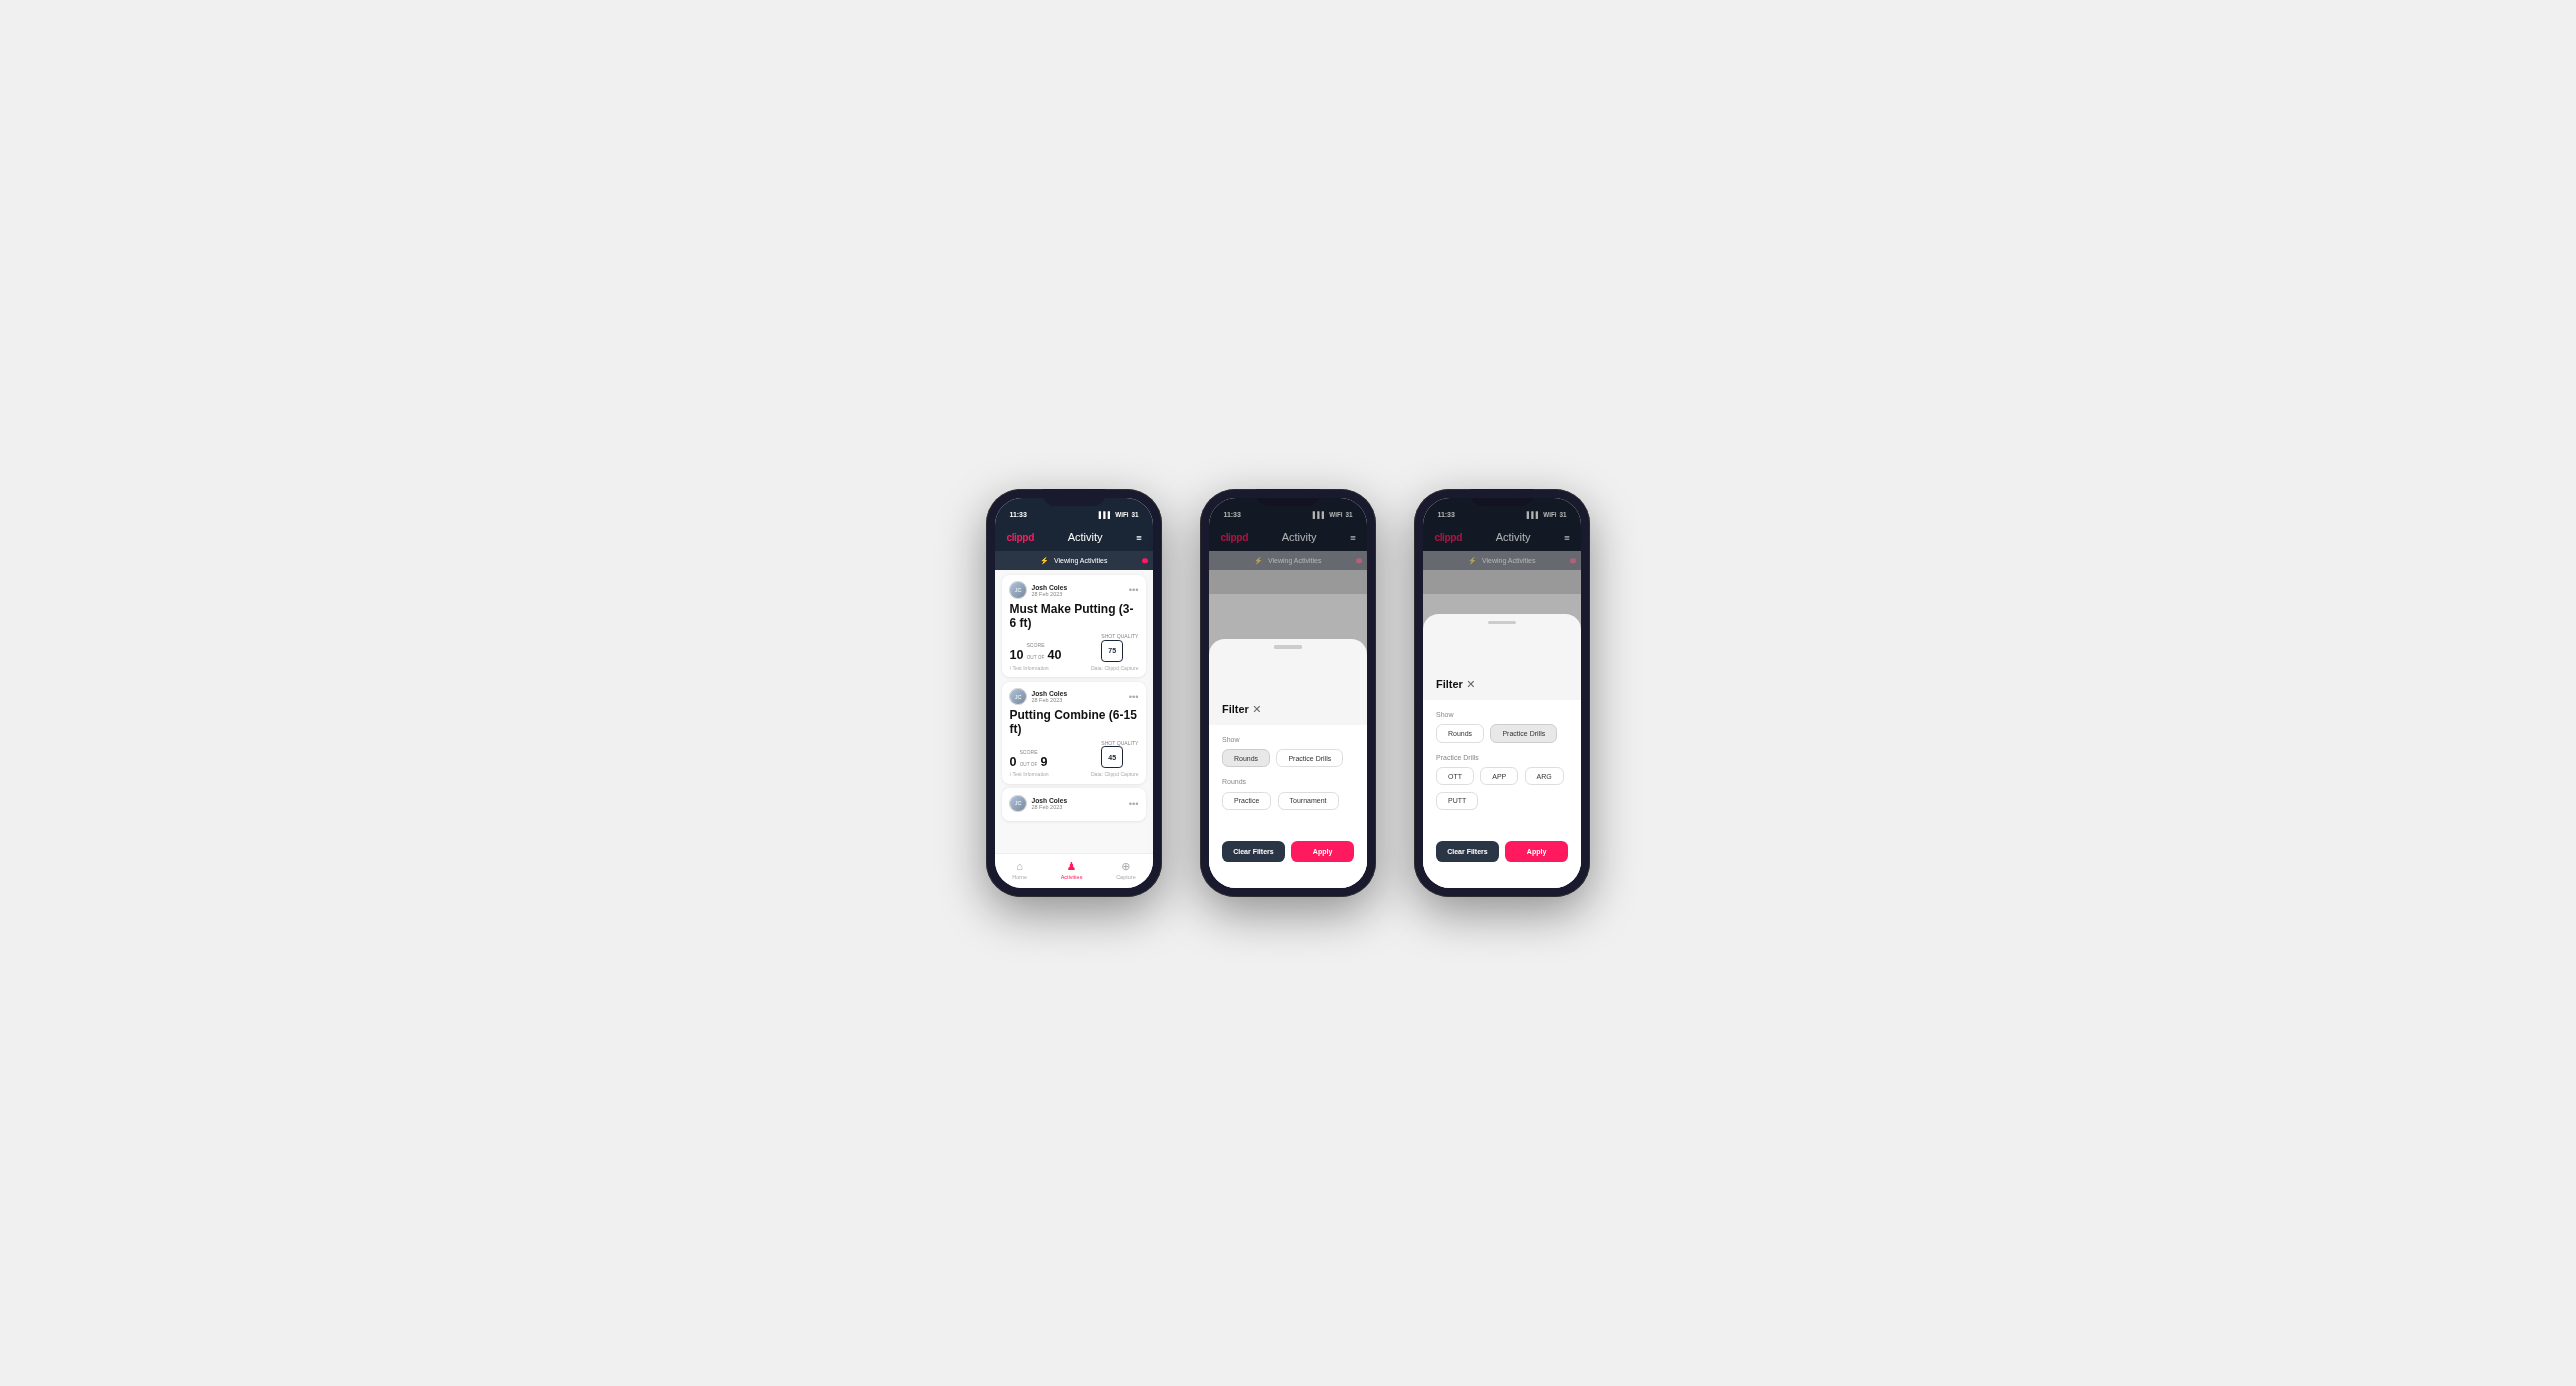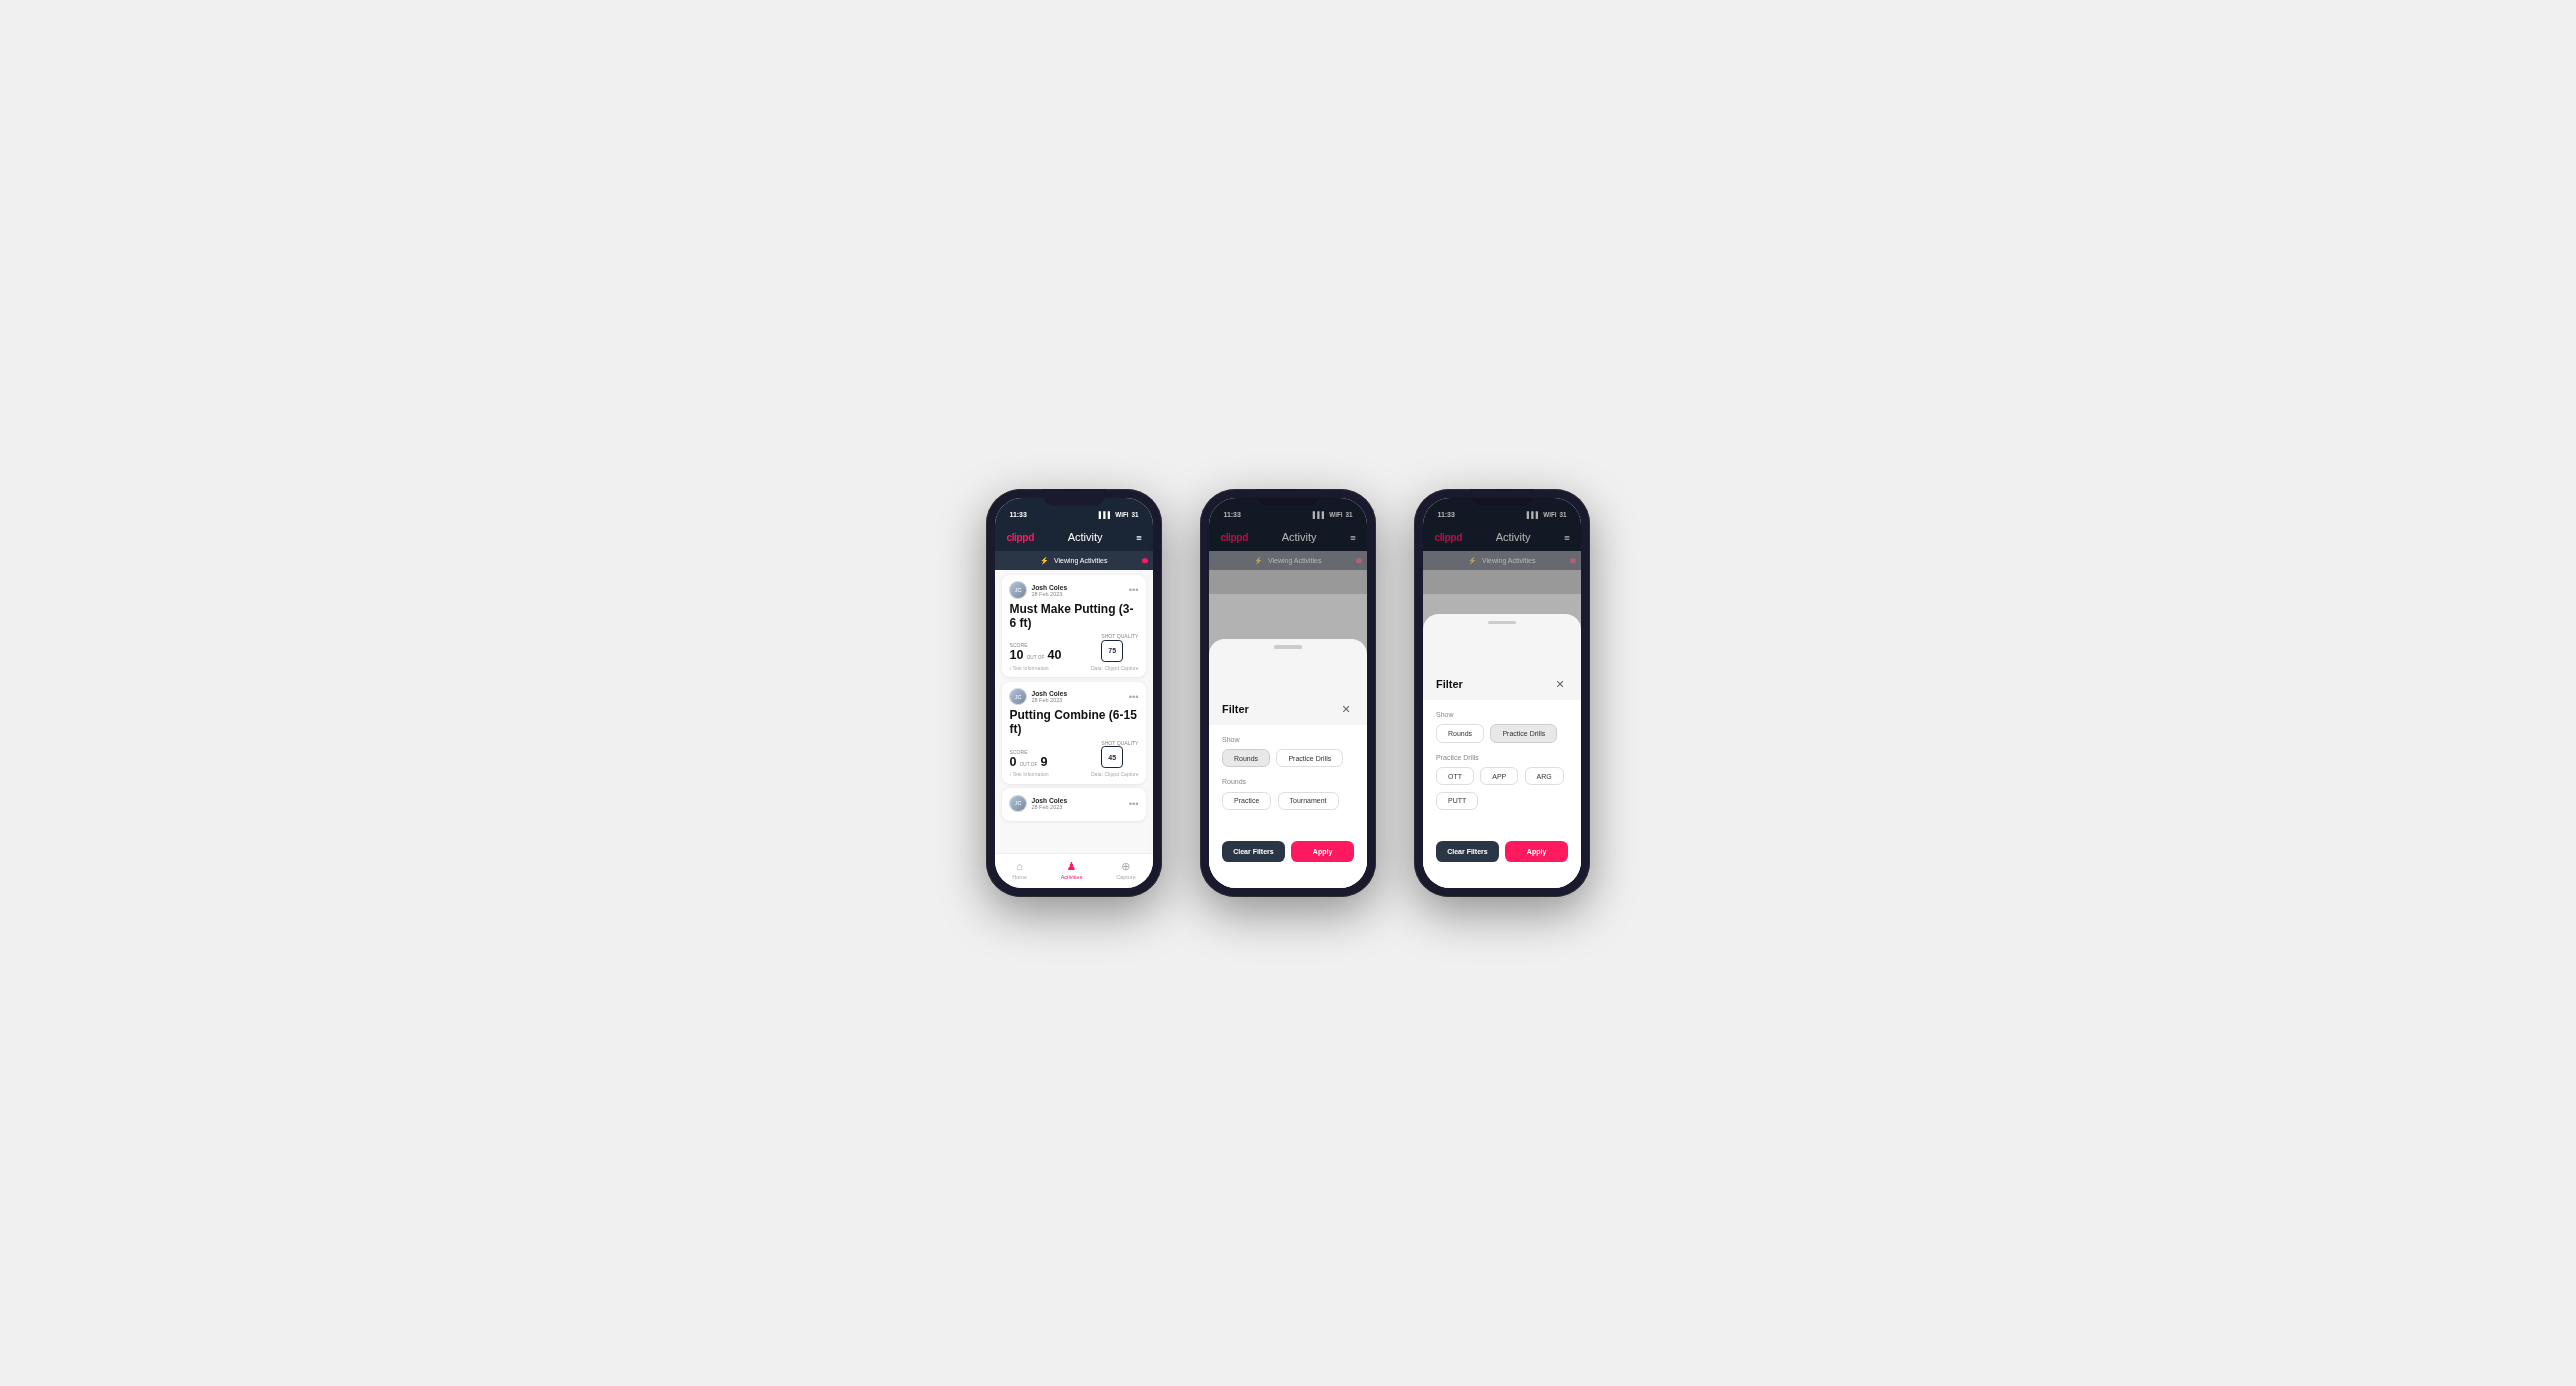--- a/index.html
+++ b/index.html
@@ -193,20 +193,21 @@
       font-size: 12px;
       font-weight: 700;
       color: #111;
       margin: 2.4px 0;
     }
     .card-stats {
       display: flex;
       gap: 7.8px;
       align-items: flex-end;
       margin: 3.1px 0;
+      text-align: center;
     }
     .stat-block {}
     .stat-label {
       font-size: 5.1px;
       color: #888;
       text-transform: uppercase;
       margin-bottom: 0.8px;
     }
     .stat-value {
       font-size: 12.6px;
@@ -301,21 +302,20 @@
     }
     .modal-handle {
       width: 28px;
       height: 3.1px;
       background: #ccc;
       border-radius: 1.6px;
       margin: 6.3px auto;
     }
     .modal-header {
       display: flex;
-      justify-content: space-between;
       align-items: center;
       padding: 4.7px 12.6px 7.8px;
       background: #f5f5f5;
       margin-top: 48px;
     }
     .modal-title {
       font-size: 11px;
       font-weight: 700;
       color: #111;
     }

